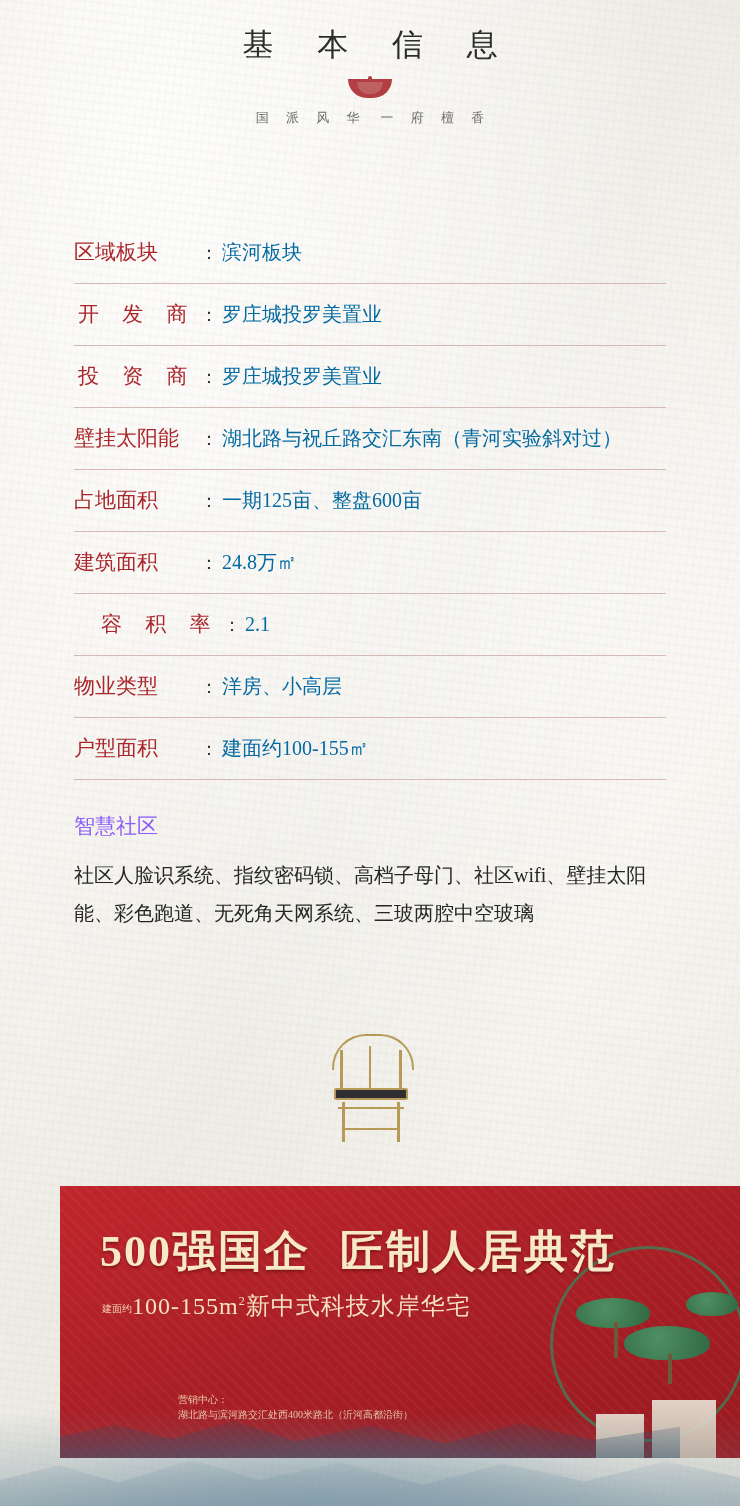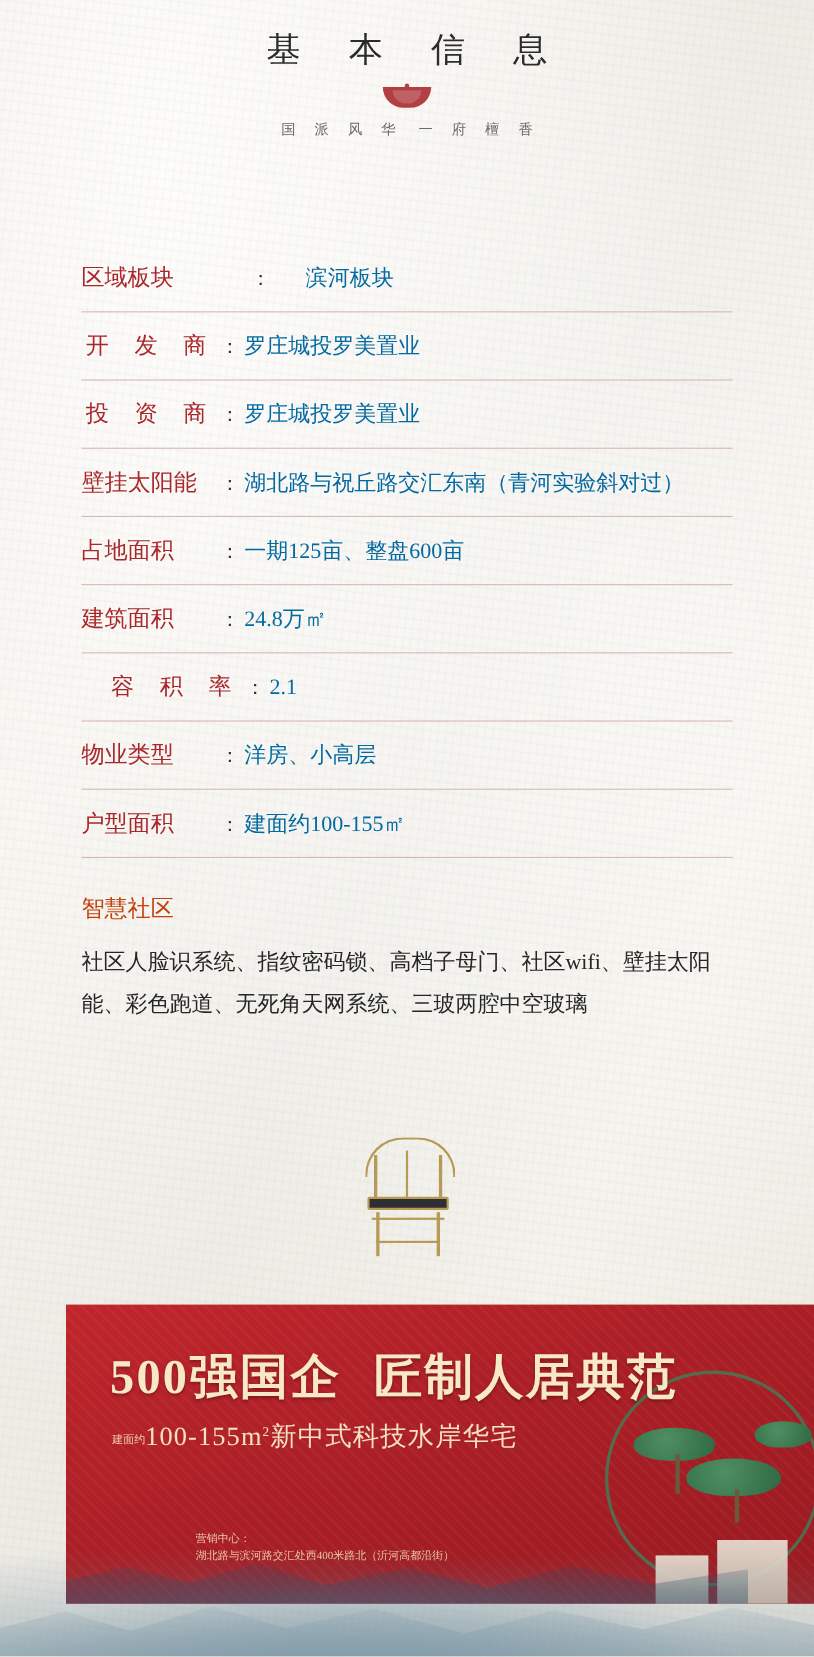--- a/index.html
+++ b/index.html
@@ -107,21 +107,21 @@
     left: 74px;
     width: 592px;
   }
   .info-row {
     display: flex;
     align-items: baseline;
     border-bottom: 1px solid #d6b8b4;
     height: 62px;
     box-sizing: border-box;
   }
-  .info-row:first-child { border-top: none; gap: 28px; }
+  .info-row:first-child { border-top: none; }
   .label {
     color: #a9262b;
     font-size: 21px;
     width: 126px;
     flex: 0 0 126px;
     letter-spacing: 0px;
     white-space: nowrap;
     padding-top: 16px;
   }
   .label.sp4 { letter-spacing: 9px; text-indent: 4px; margin-left: 23px; }
@@ -140,21 +140,21 @@
   }
 
   
   .smart-block {
     position: absolute;
     top: 812px;
     left: 74px;
     width: 600px;
   }
   .smart-title {
-    color: #c2410c;
+    color: #8b5cf6;
     font-size: 21px;
     margin-bottom: 16px;
   }
   .smart-text {
     color: #262626;
     font-size: 20px;
     line-height: 38px;
     width: 598px;
   }
 

